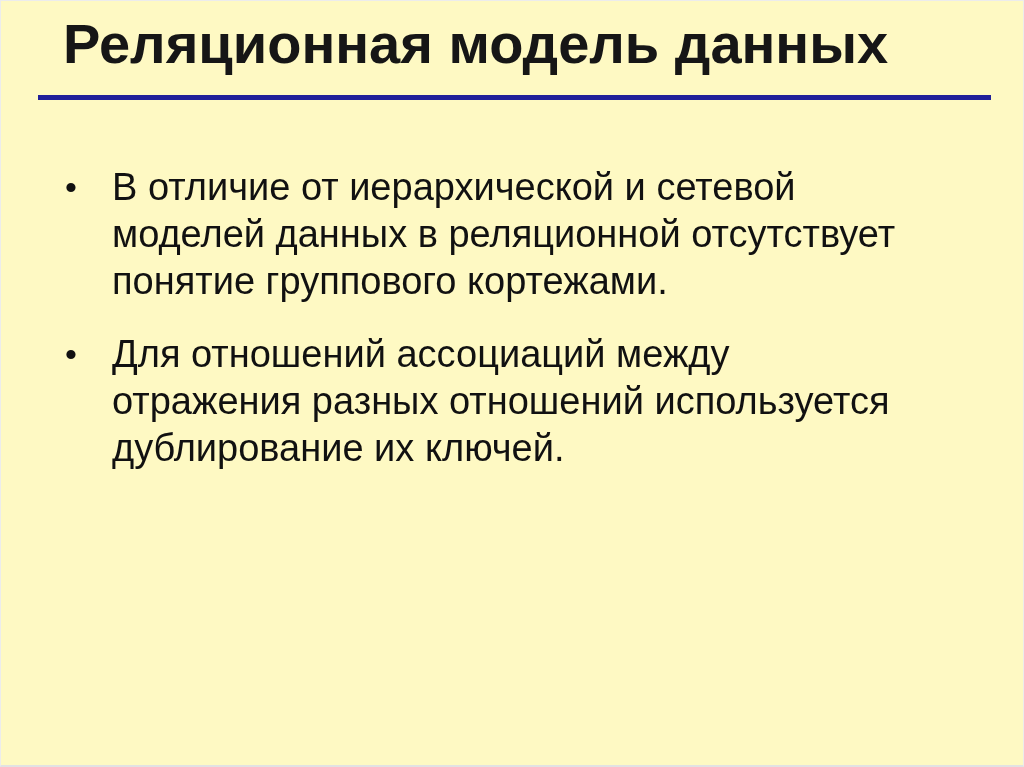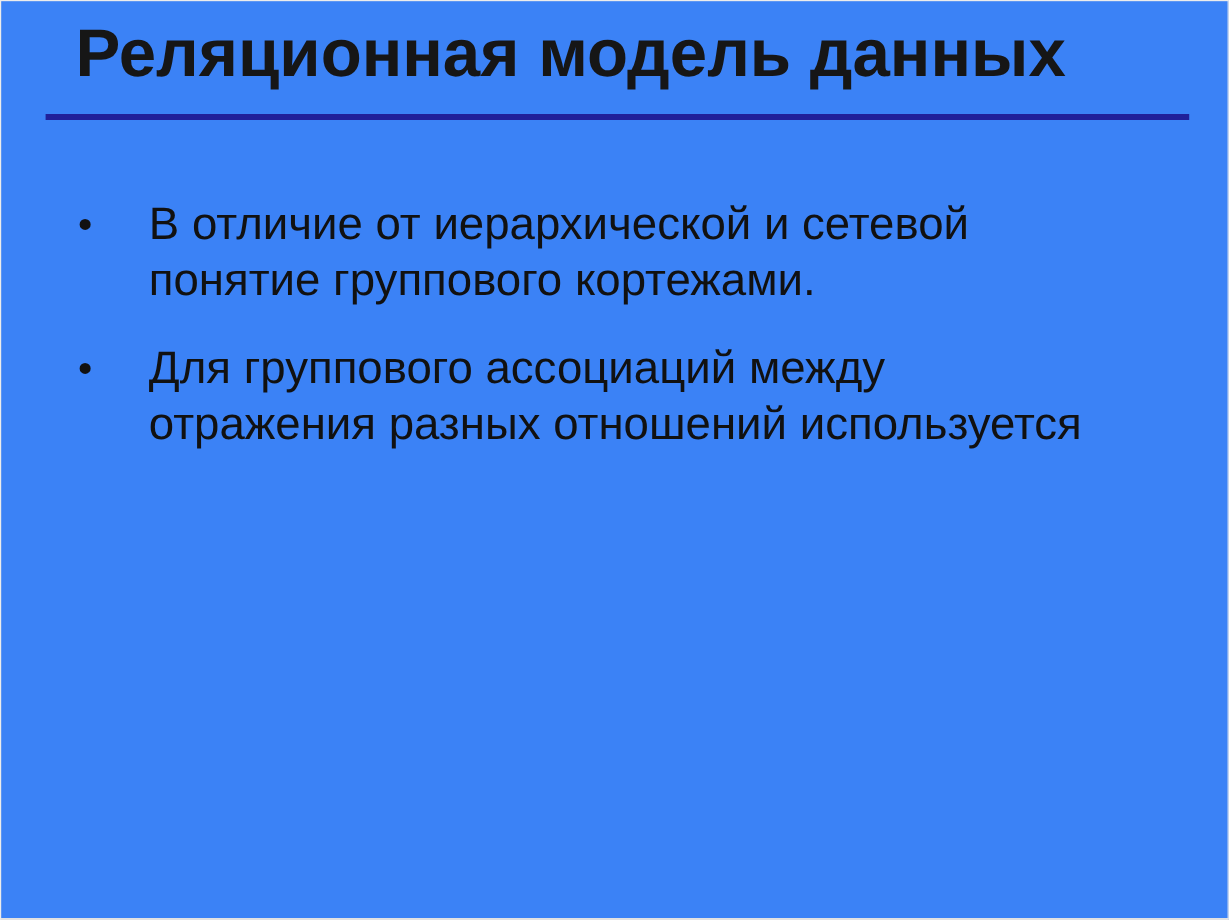--- a/index.html
+++ b/index.html
@@ -5,21 +5,21 @@
   html, body {
     margin: 0;
     padding: 0;
     background: #ffffff;
   }
   .slide {
     position: relative;
     width: 1024px;
     height: 767px;
     box-sizing: border-box;
-    background: #3b82f6;
+    background: #fef9c3;
     border: 1px solid #ececec;
     border-bottom: 2px solid #e2e2e2;
     font-family: "Liberation Sans", "DejaVu Sans", sans-serif;
     color: #111111;
     overflow: hidden;
   }
   .slide-title {
     position: absolute;
     top: 10px;
     left: 62px;
@@ -59,44 +59,45 @@
     color: #111111;
   }
   .bullet-text {
     font-size: 38px;
     line-height: 47px;
     color: #111111;
   }
   .bullet-line {
     display: block;
     white-space: nowrap;
-    margin-left: 12px;
   }
 </style>
 </head>
 <body>
 
 <div class="slide">
 
   <h1 class="slide-title">Реляционная модель данных</h1>
 
   <div class="title-rule" style="background-color: rgb(32, 32, 154);"></div>
 
   <ul class="bullet-list">
 
     <li class="bullet-item">
       <span class="bullet-marker">•</span>
       <span class="bullet-text">
         <span class="bullet-line">В отличие от иерархической и сетевой</span>
+        <span class="bullet-line">моделей данных в реляционной отсутствует</span>
         <span class="bullet-line">понятие группового кортежами.</span>
       </span>
     </li>
 
     <li class="bullet-item">
       <span class="bullet-marker">•</span>
       <span class="bullet-text">
-        <span class="bullet-line">Для группового ассоциаций между</span>
+        <span class="bullet-line">Для отношений ассоциаций между</span>
         <span class="bullet-line">отражения разных отношений используется</span>
+        <span class="bullet-line">дублирование их ключей.</span>
       </span>
     </li>
 
   </ul>
 </div>
 
 </body></html>

